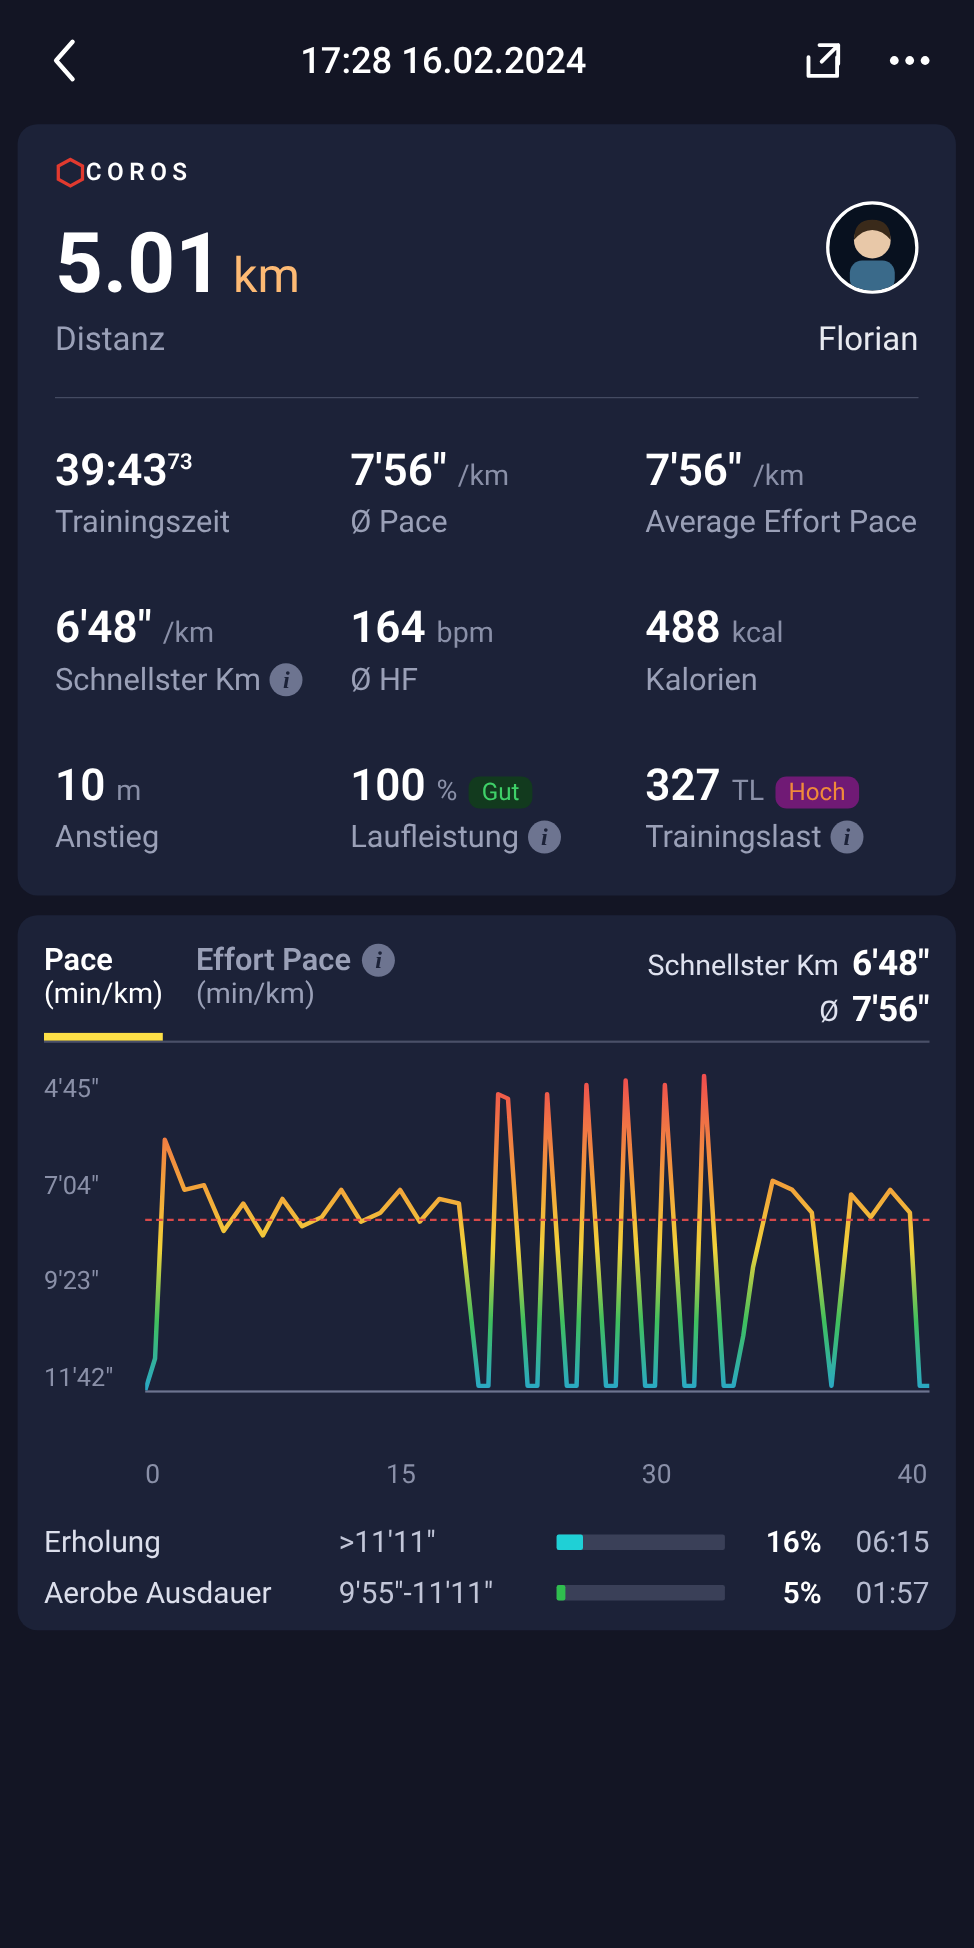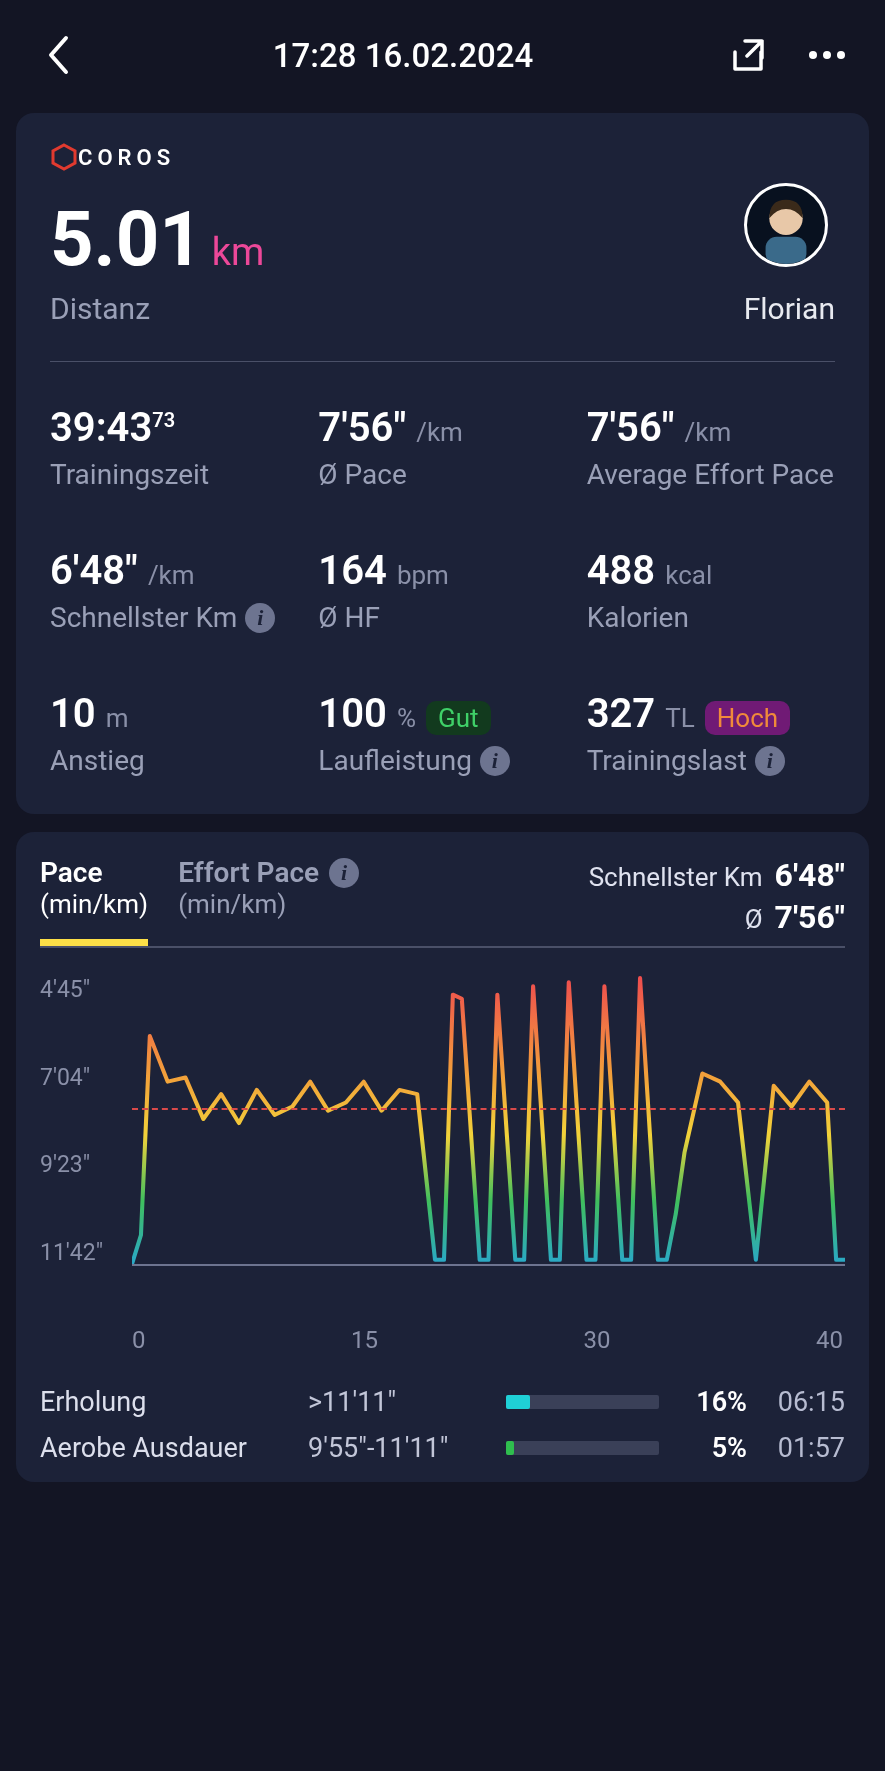--- a/index.html
+++ b/index.html
@@ -24,34 +24,34 @@
     margin:3px 16px 18px;
     background:#1c2238;
     border-radius:18px;
     padding:30px 34px 36px;
   }
   .brand{display:flex;align-items:center;gap:0;}
   .brand-text{font-size:22px;letter-spacing:5px;font-weight:600;color:#fff;}
   .distrow{display:flex;justify-content:space-between;align-items:flex-end;margin-top:12px;}
   .distval{display:flex;align-items:baseline;gap:9px;}
   .bignum{font-size:76px;font-weight:700;color:#fff;line-height:1;}
-  .unit{font-size:38px;color:#ec4899;}
+  .unit{font-size:44px;color:#fdba74;}
   .sublabel{font-size:30px;color:#9aa0b7;margin-top:14px;}
-  .user{display:flex;flex-direction:column;align-items:flex-start;gap:24px;}
+  .user{display:flex;flex-direction:column;align-items:flex-end;gap:24px;}
   .avatar{width:84px;height:84px;border-radius:50%;background:#08111f;border:3px solid #fff;display:flex;align-items:flex-end;justify-content:center;overflow:hidden;}
   .username{font-size:30px;color:#e8eaf0;}
   .divider{height:1px;background:#4a5068;margin:35px 0 42px;}
   .grid{display:grid;grid-template-columns:1fr 1fr 1fr;row-gap:55px;column-gap:20px;}
   .cell{}
   .valrow{display:flex;align-items:baseline;gap:10px;}
   .val{font-size:40px;font-weight:600;color:#fff;}
   .val sup{font-size:20px;vertical-align:super;}
   .vunit{font-size:26px;color:#8a90a8;}
   .clabel{font-size:28px;color:#9aa0b7;margin-top:6px;line-height:1.25;display:flex;align-items:center;gap:8px;flex-wrap:wrap;}
-  .badge{font-size:26px;padding:2px 12px;border-radius:10px;}
+  .badge{font-size:22px;padding:2px 12px;border-radius:10px;}
   .badge-green{background:#123a1e;color:#3fd068;}
   .badge-orange{background:#701a75;color:#f08a3a;}
   .info-i{display:inline-flex;width:30px;height:30px;border-radius:50%;background:#6d7490;color:#1c2238;align-items:center;justify-content:center;font-style:italic;font-weight:bold;font-family:serif;font-size:22px;flex-shrink:0;}
   
   .card2{
     margin:0 16px;
     background:#1c2238;
     border-radius:18px;
     padding:24px 24px 18px;
   }

